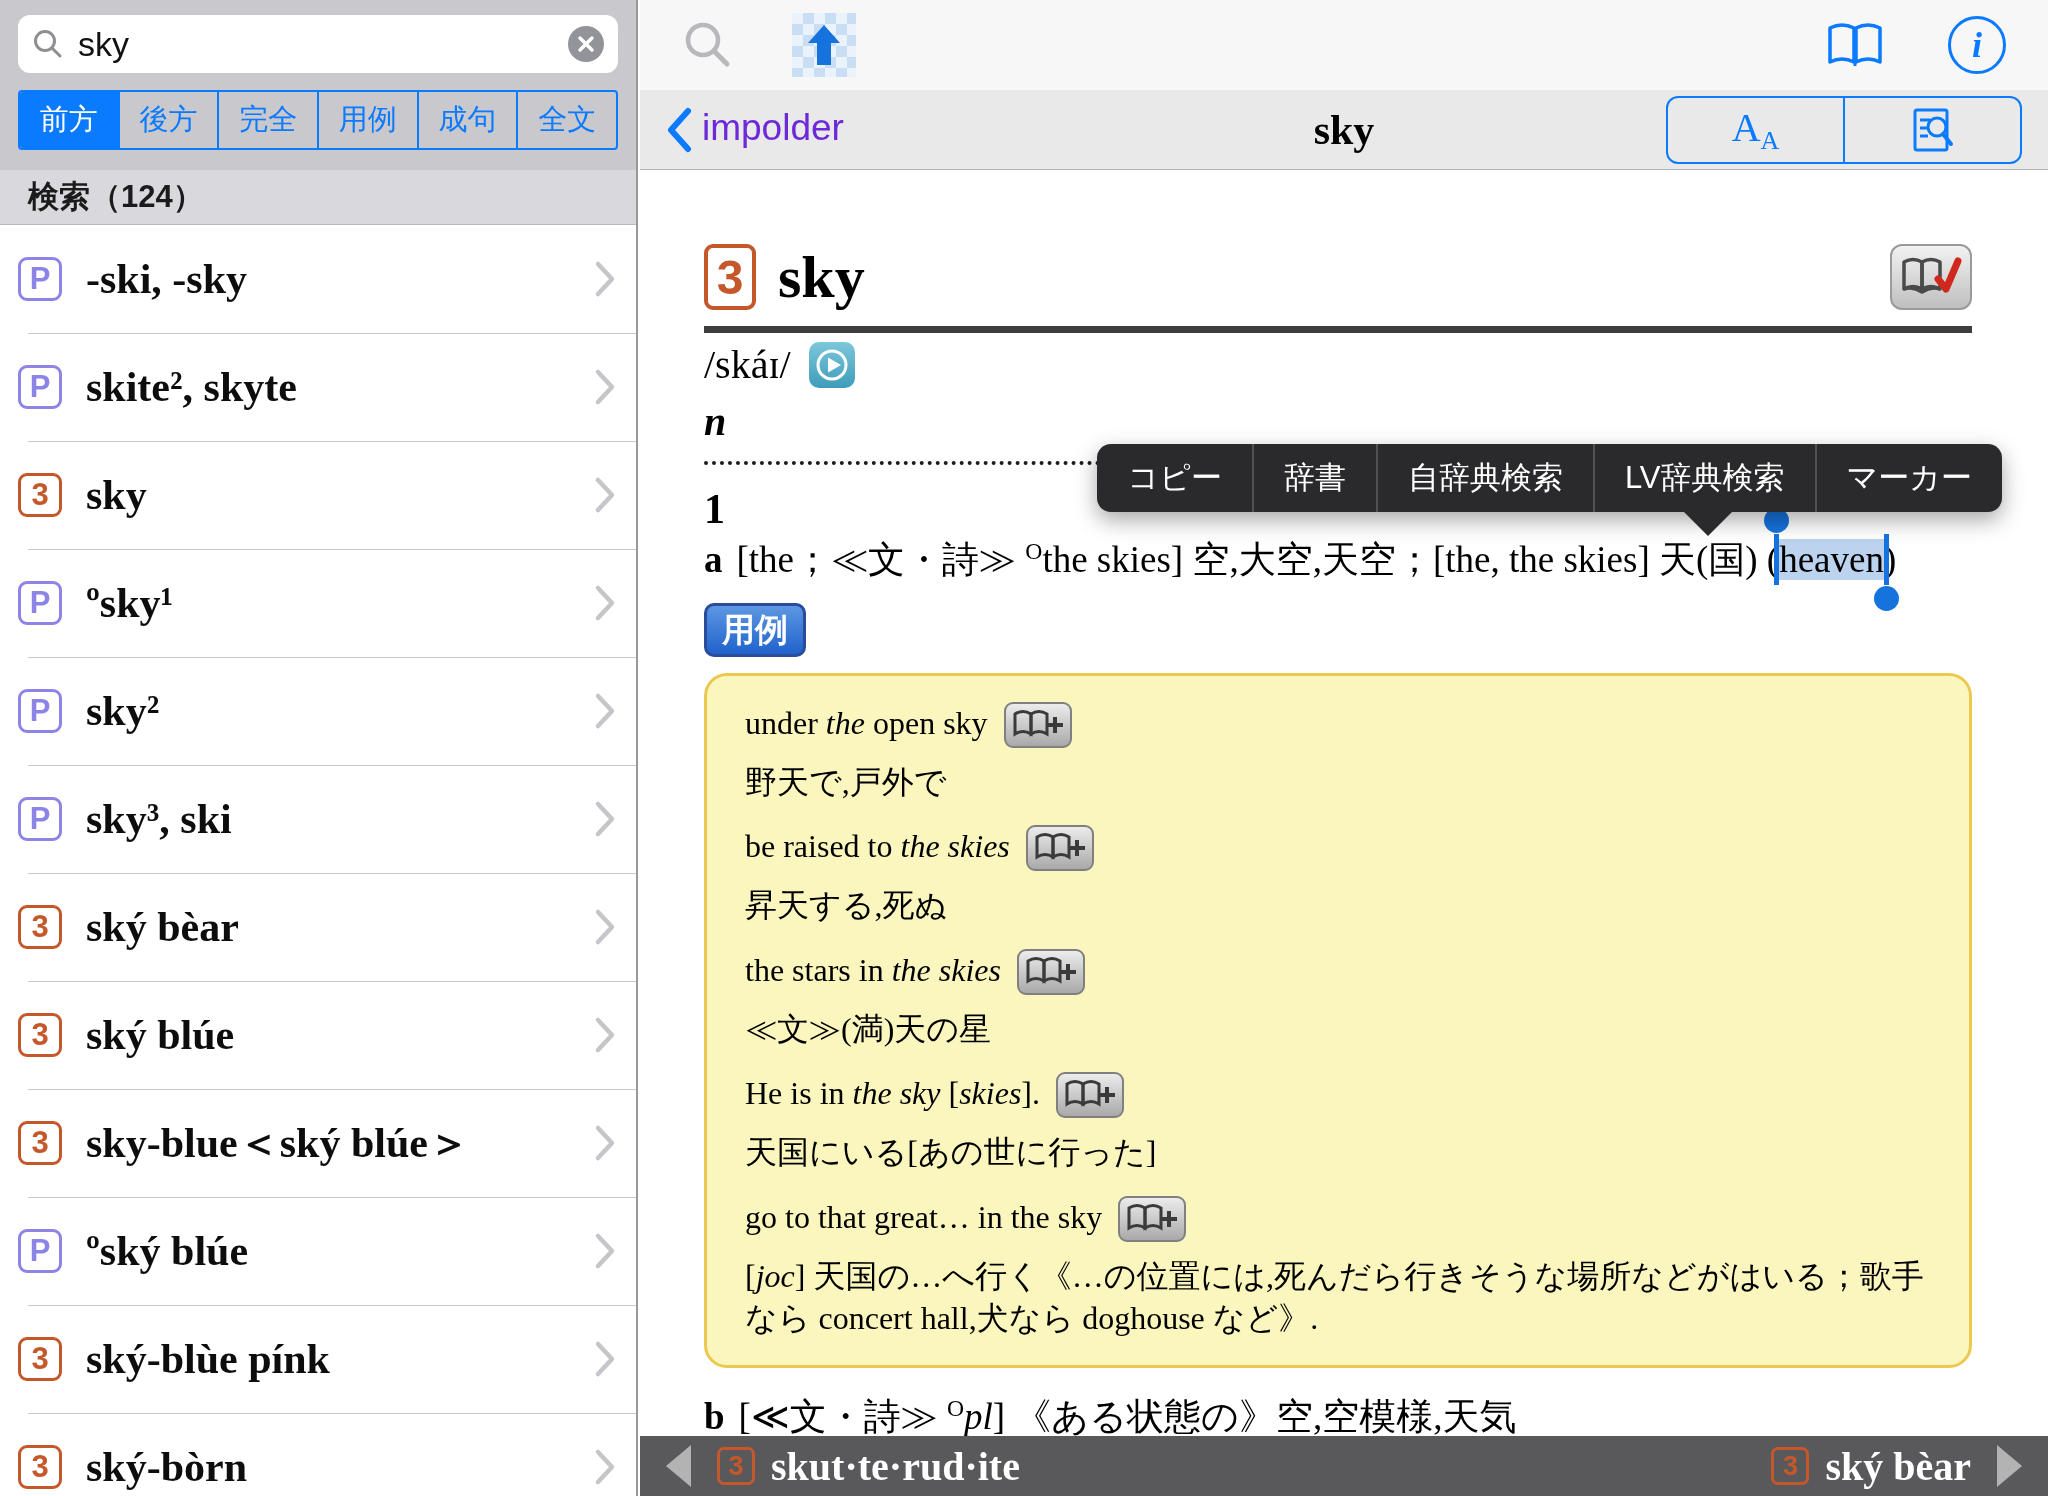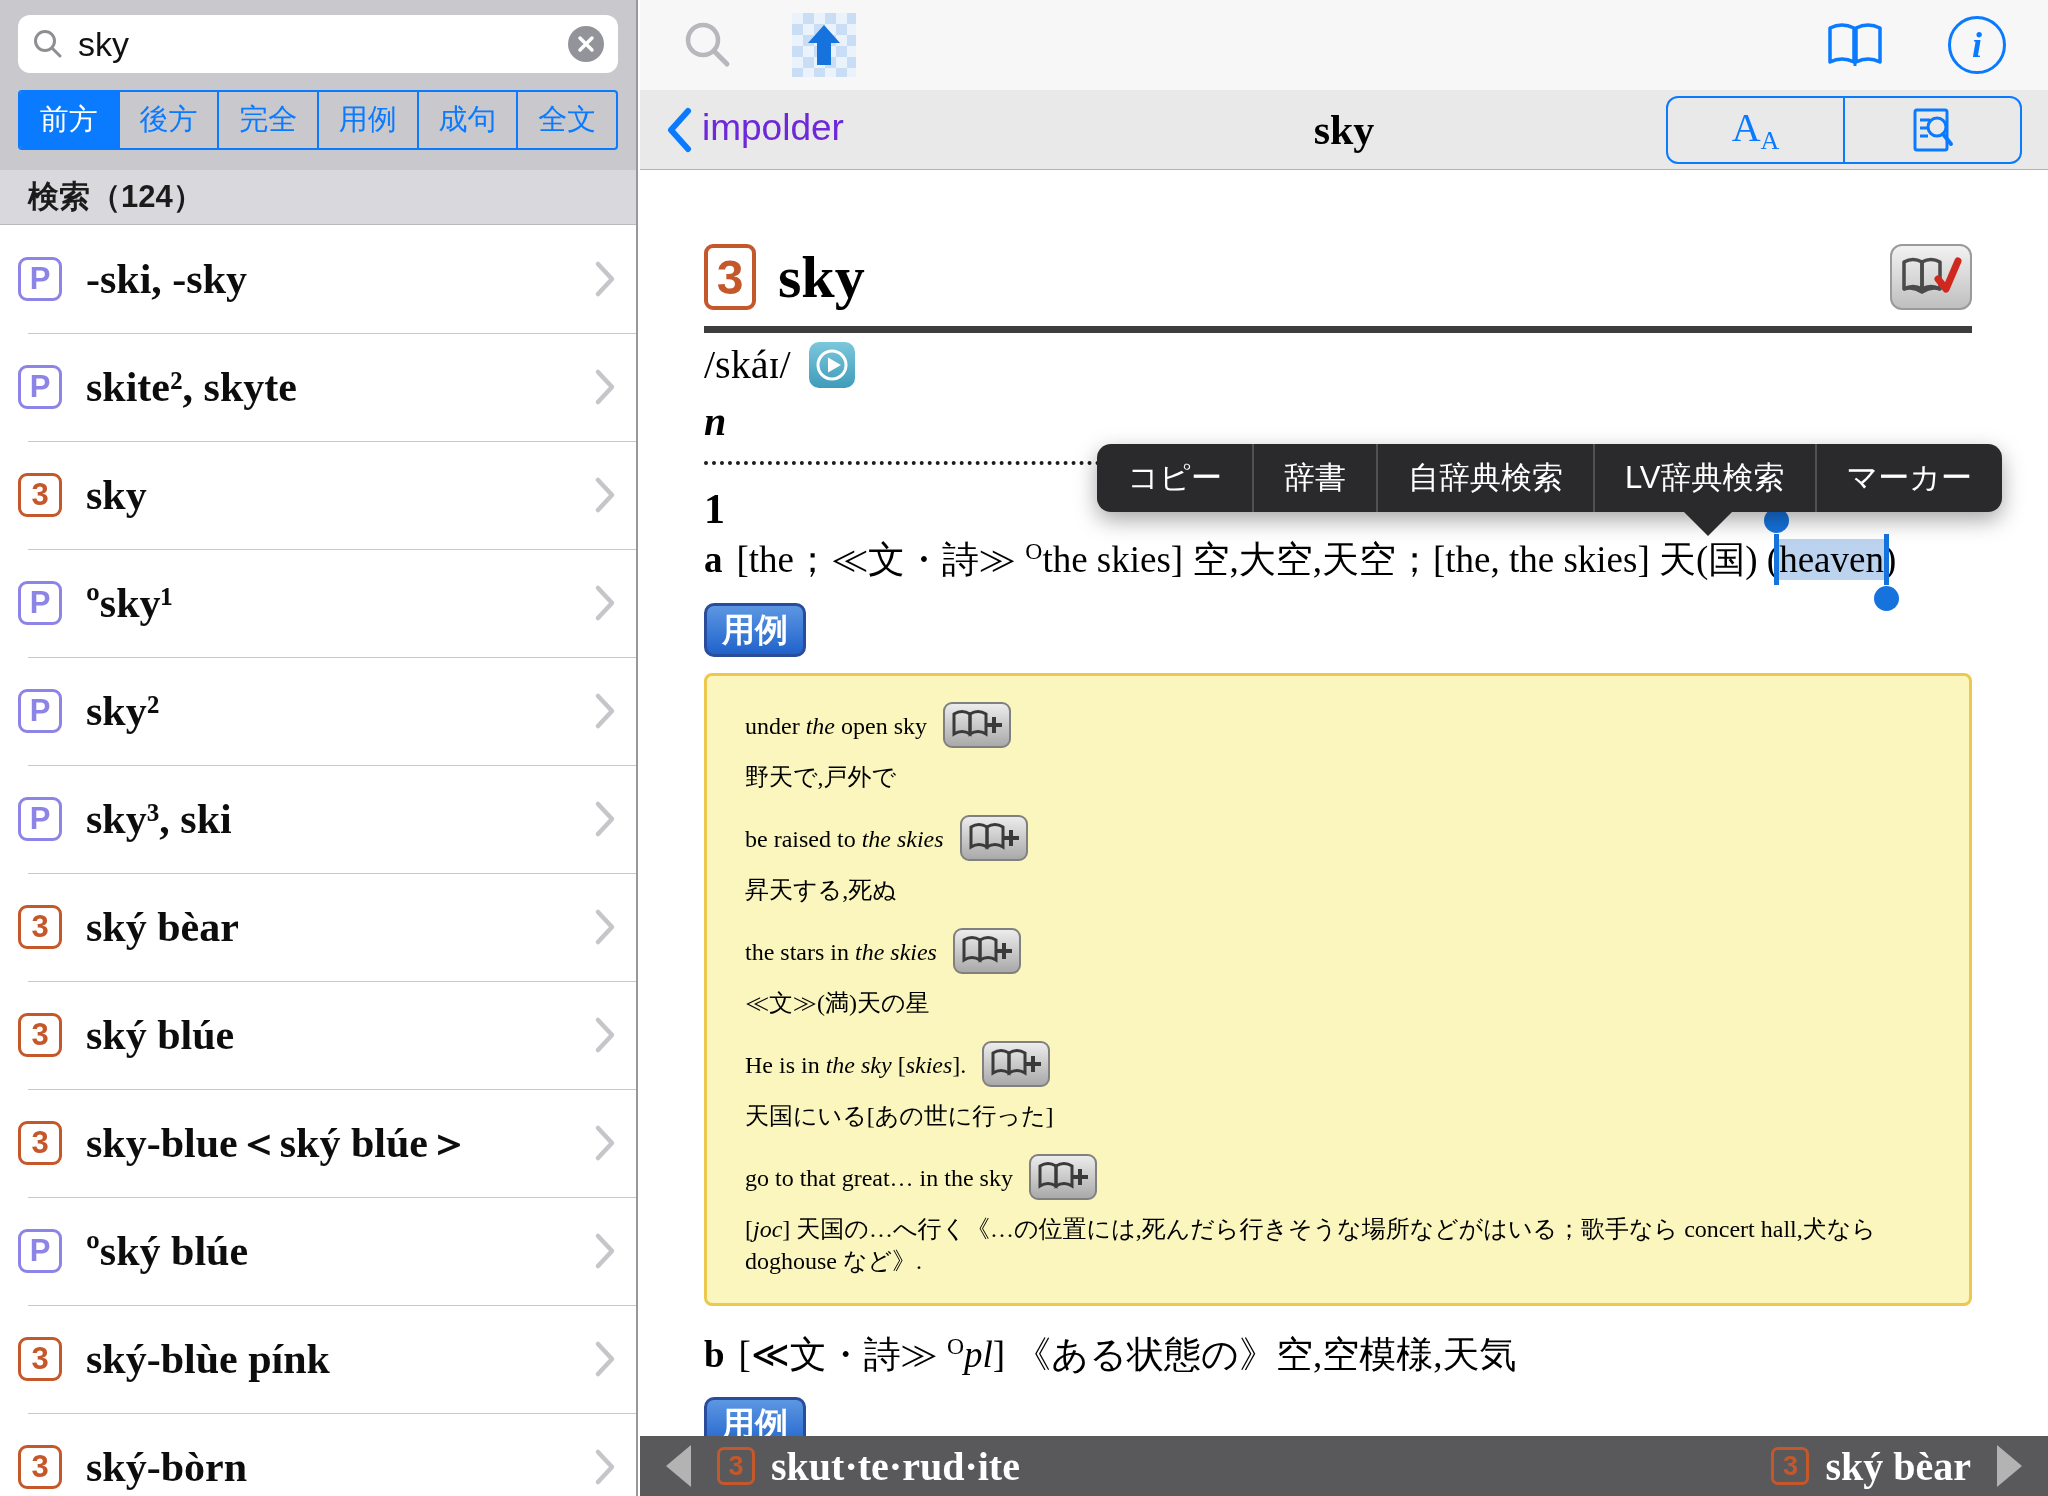--- a/index.html
+++ b/index.html
@@ -82,22 +82,22 @@
   .sense-line sup{font-size:0.64em;}
   .sel{background:#bcd3ef;position:relative;}
   .sel::before{content:"";position:absolute;left:-5px;top:-5px;bottom:-5px;width:5px;background:#1673de;}
   .sel::after{content:"";position:absolute;right:-5px;top:-5px;bottom:-5px;width:5px;background:#1673de;}
   .hdl{position:absolute;width:25px;height:25px;border-radius:50%;background:#1673de;}
   .hdl-tl{left:-15px;top:-31px;}
   .hdl-br{right:-15px;bottom:-31px;}
   .yorei{display:inline-flex;margin-top:16px;background:linear-gradient(#5d97e3,#1f62cb);
          border:3.5px solid #2a4c9b;border-radius:10px;color:#fff;font-weight:bold;font-size:33px;
          padding:5px 15px;line-height:1.15;}
-  .exbox{margin-top:16px;background:#faf6bd;border:3px solid #edc84f;border-radius:8px;
-         padding:26px 38px;font-family:"Liberation Serif","DejaVu Serif",serif;font-size:24px;color:#000;}
+  .exbox{margin-top:16px;background:#faf6bd;border:3px solid #edc84f;border-radius:23px;
+         padding:26px 38px;font-family:"Liberation Serif","DejaVu Serif",serif;font-size:32px;color:#000;}
   .ex + .ex{margin-top:22px;}
   .ex-en{line-height:1.3;}
   .ex-jp{line-height:1.3;margin-top:14px;}
   .bookplus{display:inline-flex;align-items:center;vertical-align:-10px;margin-left:16px;
             background:linear-gradient(#ececec,#a9a9a9);border:2px solid #808080;border-radius:9px;
             padding:2px 5px;}
   .sense-b{margin-top:22px;}
 
   
   .bottombar{position:absolute;left:0;right:0;bottom:0;height:60px;background:#59595b;display:flex;

